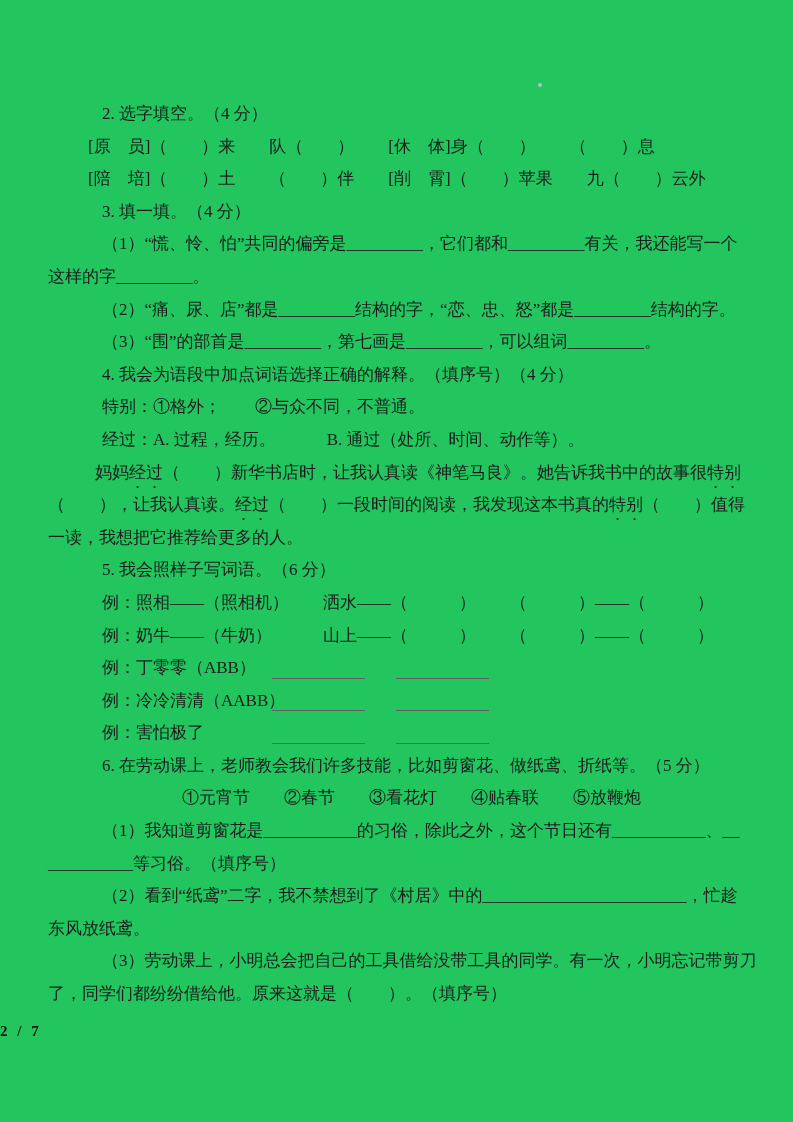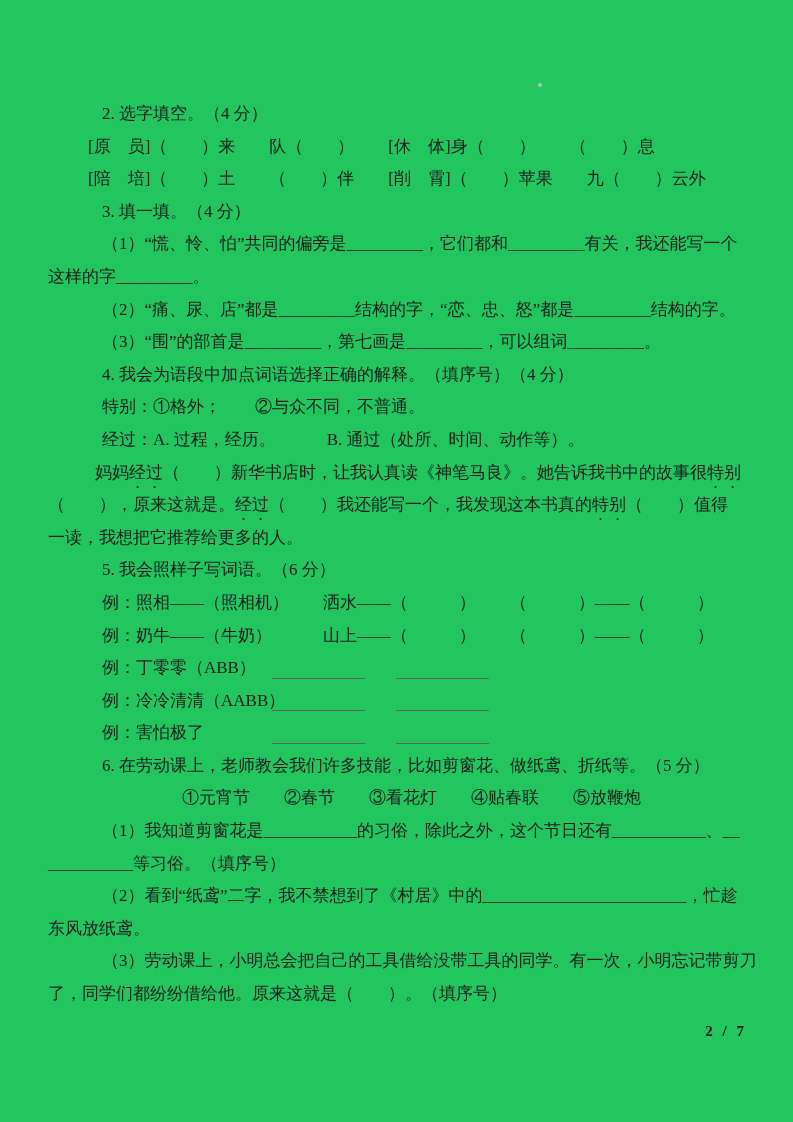--- a/index.html
+++ b/index.html
@@ -44,21 +44,21 @@
     border-bottom: 1.6px solid #606060;
   }
   .b1 { left: 224px; width: 93px; }
   .b2 { left: 348px; width: 93px; }
   .optB { position: absolute; left: 380px; top: 0; }
   .page-number {
     position: absolute;
     top: 1023px;
     left: 0;
     width: 747px;
-    text-align: right;
+    text-align: left;
     font-weight: bold;
     font-size: 15px;
     letter-spacing: 3px;
     color: #111111;
   }
   .artifact {
     position: absolute;
     left: 538px;
     top: 83px;
     width: 4px;
@@ -88,21 +88,21 @@
       <div class="line">这样的字_________。</div>
       <div class="line ind-a">（2）“痛、尿、店”都是_________结构的字，“恋、忠、怒”都是_________结构的字。</div>
       <div class="line ind-a">（3）“围”的部首是_________，第七画是_________，可以组词_________。</div>
     </section>
 
     <section>
       <div class="line ind-a">4. 我会为语段中加点词语选择正确的解释。（填序号）（4 分）</div>
       <div class="line ind-a">特别：①格外；　　②与众不同，不普通。</div>
       <div class="line ind-a">经过：A. 过程，经历。　　　B. 通过（处所、时间、动作等）。</div>
       <div class="line ind-c"><span>妈妈</span><span class="em-dot">经过</span><span>（　　）新华书店时，让我认真读《神笔马良》。她告诉我书中的故事很</span><span class="em-dot">特别</span></div>
-      <div class="line"><span>（　　），原来这就是。</span><span class="em-dot">经过</span><span>（　　）我还能写一个，我发现这本书真的</span><span class="em-dot">特别</span><span>（　　）值得</span></div>
+      <div class="line"><span>（　　），让我认真读。</span><span class="em-dot">经过</span><span>（　　）一段时间的阅读，我发现这本书真的</span><span class="em-dot">特别</span><span>（　　）值得</span></div>
       <div class="line">一读，我想把它推荐给更多的人。</div>
     </section>
 
     <section>
       <div class="line ind-a">5. 我会照样子写词语。（6 分）</div>
       <div class="line ind-a">例：照相——（照相机）　　洒水——（　　　）　　（　　　）——（　　　）</div>
       <div class="line ind-a">例：奶牛——（牛奶）　　　山上——（　　　）　　（　　　）——（　　　）</div>
       <div class="line ind-a"><span>例：丁零零（ABB）</span><span class="blank b1"></span><span class="blank b2"></span></div>
       <div class="line ind-a"><span>例：冷冷清清（AABB）</span><span class="blank b1"></span><span class="blank b2"></span></div>
       <div class="line ind-a"><span>例：害怕极了</span><span class="blank b1"></span><span class="blank b2"></span></div>

